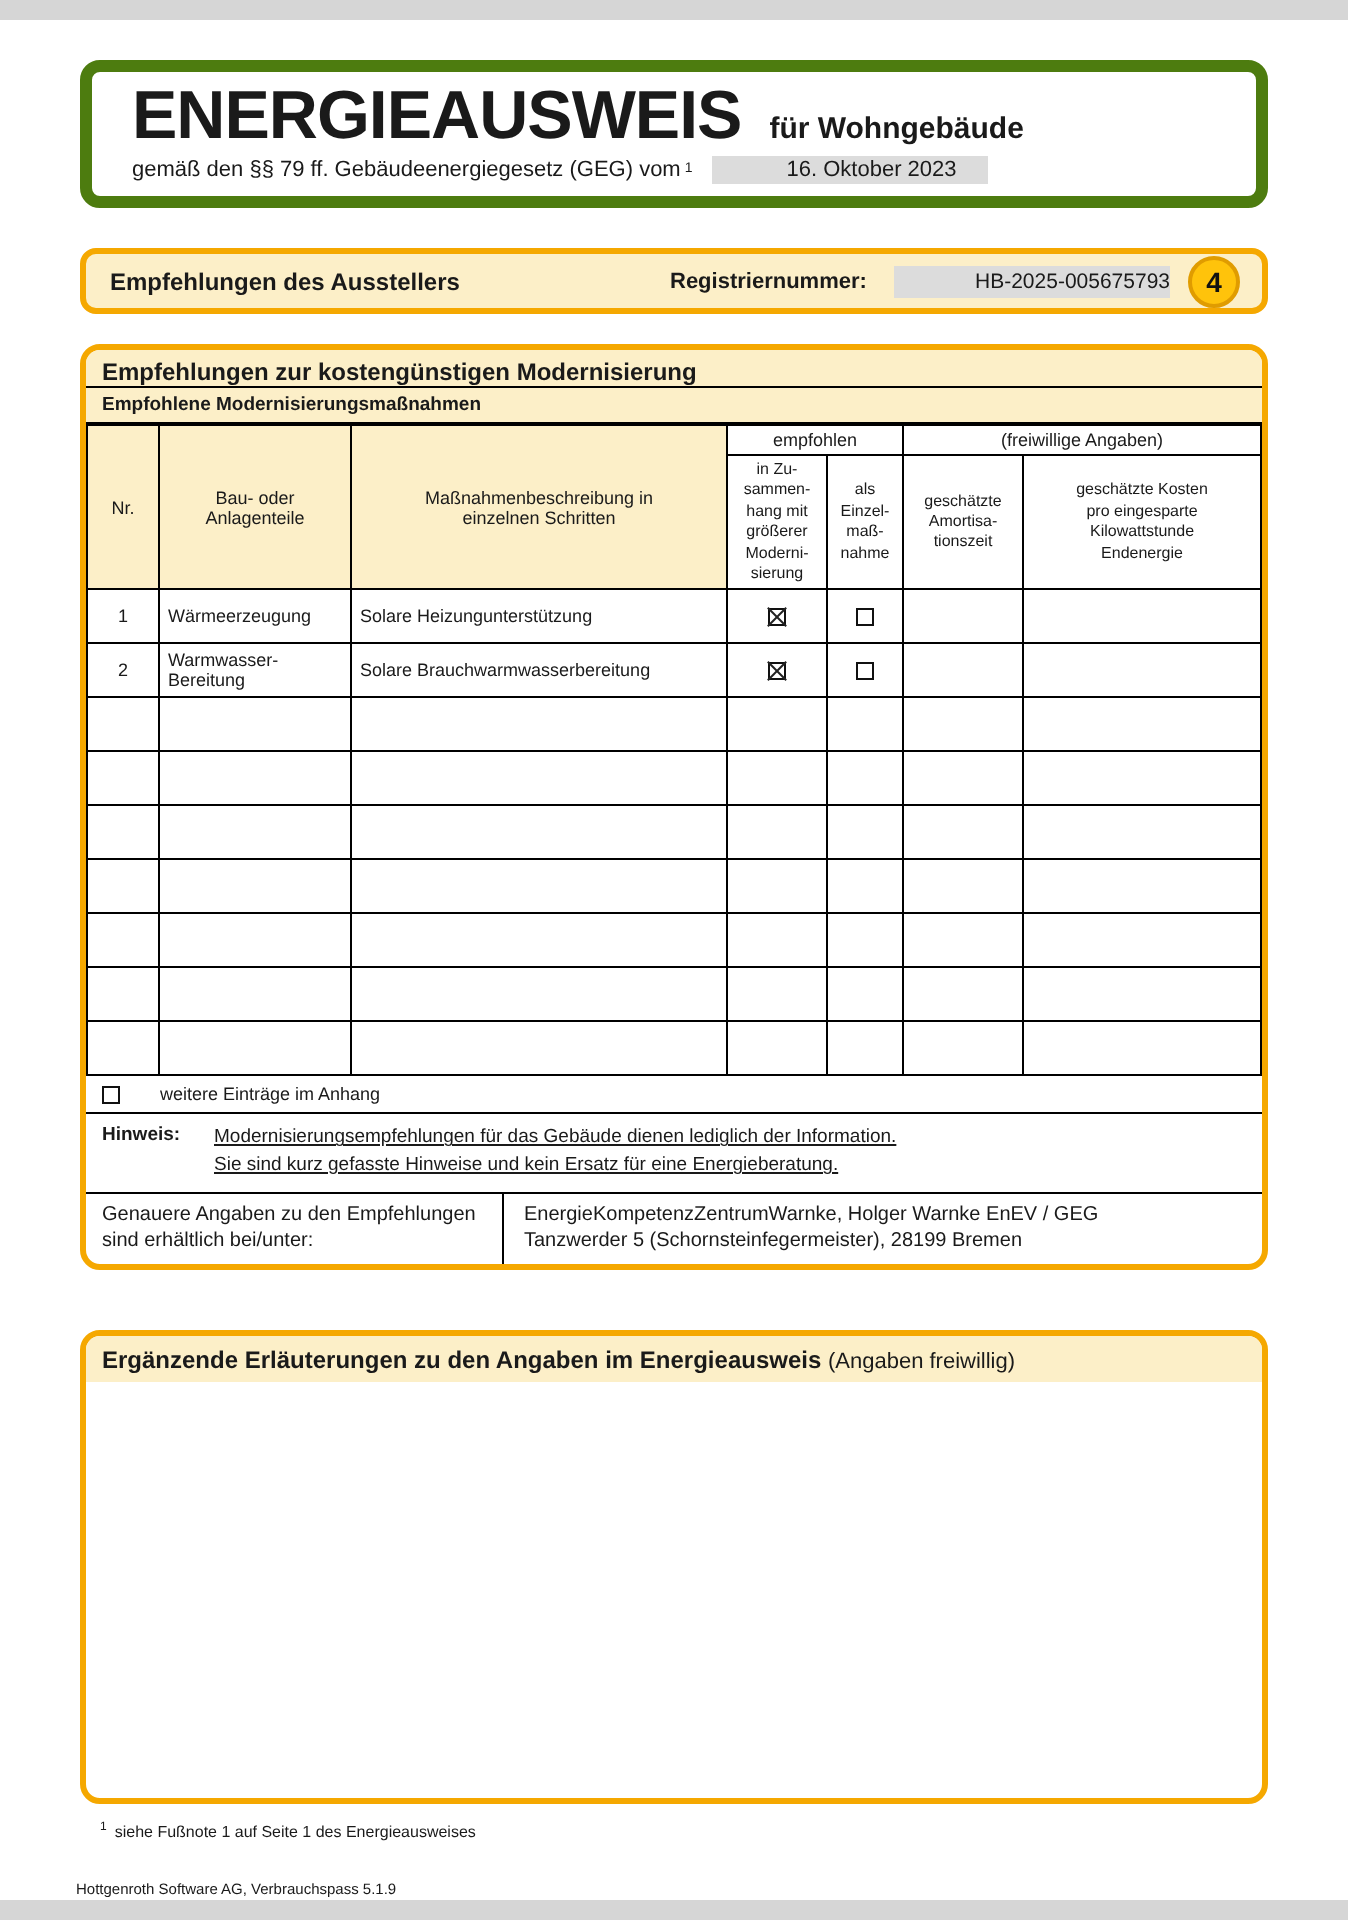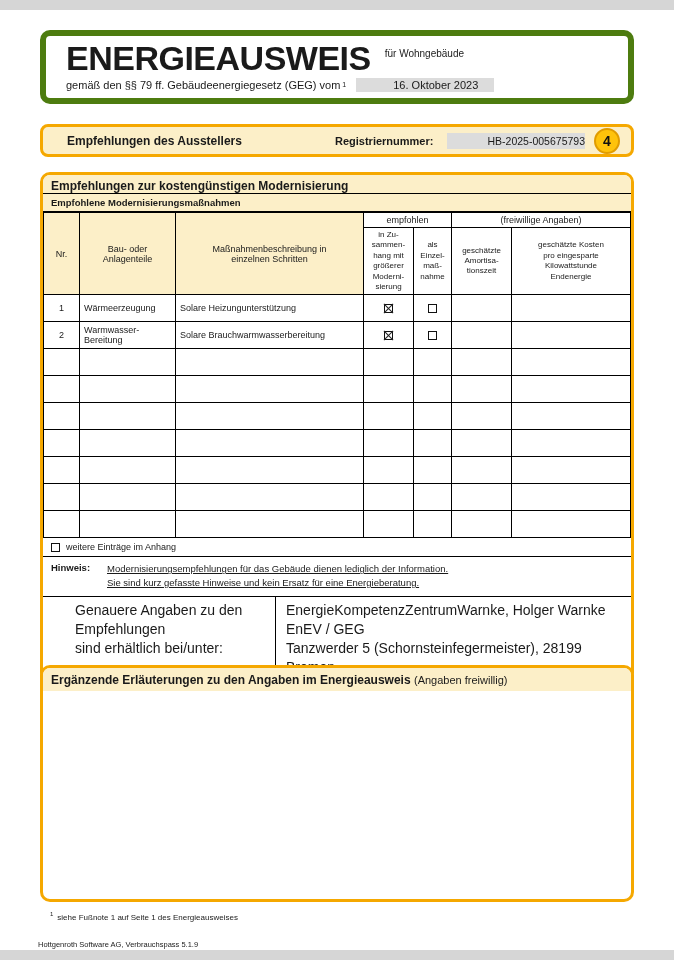--- a/index.html
+++ b/index.html
@@ -20,31 +20,31 @@
   .gray-box { background:#dcdcdc; display:inline-block; text-align:right; }
 
   
   .header-box {
     position:absolute; left:40px; top:20px; width:594px; height:74px;
     border:6px solid #4d7c0f; border-radius:10px; background:#fff;
     padding:5px 20px 4px 20px;
   }
   .title-row { display:flex; align-items:flex-end; }
   .main-title { font-size:34px; font-weight:bold; letter-spacing:-0.5px; line-height:1.05; }
-  .subtitle { font-size:10px; font-weight:normal; margin-left:14px; padding-bottom:18px; }
+  .subtitle { font-size:15px; font-weight:bold; margin-left:14px; padding-bottom:4px; }
   .law-row { display:flex; align-items:center; font-size:11px; margin-top:1px; }
   .law-row sup { font-size:7px; margin-left:2px; }
   .date-box { margin-left:10px; padding:1px 16px; font-size:11px; min-width:138px; }
 
   
   .meta-bar {
     position:absolute; left:40px; top:114px; width:594px; height:33px;
     border:3px solid #F5A800; border-radius:8px; background:#FCEFC8;
   }
-  .meta-title { position:absolute; left:24px; top:50%; transform:translateY(-50%); font-size:12px; font-weight:bold; }
+  .meta-title { position:absolute; left:12px; top:50%; transform:translateY(-50%); font-size:12px; font-weight:bold; }
   .reg-label { position:absolute; left:292px; top:50%; transform:translateY(-50%); font-size:11px; font-weight:bold; }
   .reg-value { position:absolute; left:404px; top:50%; transform:translateY(-50%); width:138px; padding:2px 0; font-size:10.5px; }
   .page-circle {
     position:absolute; right:11px; top:50%; transform:translateY(-50%);
     width:26px; height:26px; border-radius:50%;
     background:#FFC30B; border:2px solid #E09C00;
     font-size:14px; font-weight:bold; color:#111;
     display:flex; align-items:center; justify-content:center;
   }
 
@@ -90,29 +90,29 @@
   .h-cream { background:#FCEFC8; font-size:9px; }
   .h-group { font-size:9px; height:15px; }
   .h-sub { font-size:8px; line-height:1.3; vertical-align:top; padding-top:3px; height:64px; }
   .mod-table tbody td { font-size:9px; height:27px; vertical-align:middle; }
   .c-nr { text-align:center; }
   .c-cb { text-align:center; }
   .c-comp, .c-desc { text-align:left; }
   .mod-table tbody td .cb { vertical-align:middle; }
 
   .more-row {
-    display:flex; align-items:center; gap:6px;
+    display:flex; align-items:center; gap:20px;
     font-size:9px; padding:4px 0 4px 8px; border-bottom:1px solid #000;
   }
   .hint-row {
     display:flex; font-size:9.5px; padding:5px 8px 6px 8px; border-bottom:1px solid #000;
   }
   .hint-label { font-weight:bold; width:56px; flex:none; }
   .hint-text div { line-height:1.45;text-decoration:underline; }
-  .details-row { display:flex; font-size:14px; min-height:30px;margin-left:24px; }
+  .details-row { display:flex; font-size:10px; min-height:30px; }
   .details-left {
     width:209px; flex:none; padding:4px 8px; border-right:1px solid #000; line-height:1.35;
   }
   .details-right { padding:4px 10px; line-height:1.35; }
 
   
   .notes-box {
     position:absolute; left:40px; top:655px; width:594px; height:237px;
     border:3px solid #F5A800; border-radius:10px; background:#fff; overflow:hidden;
   }

